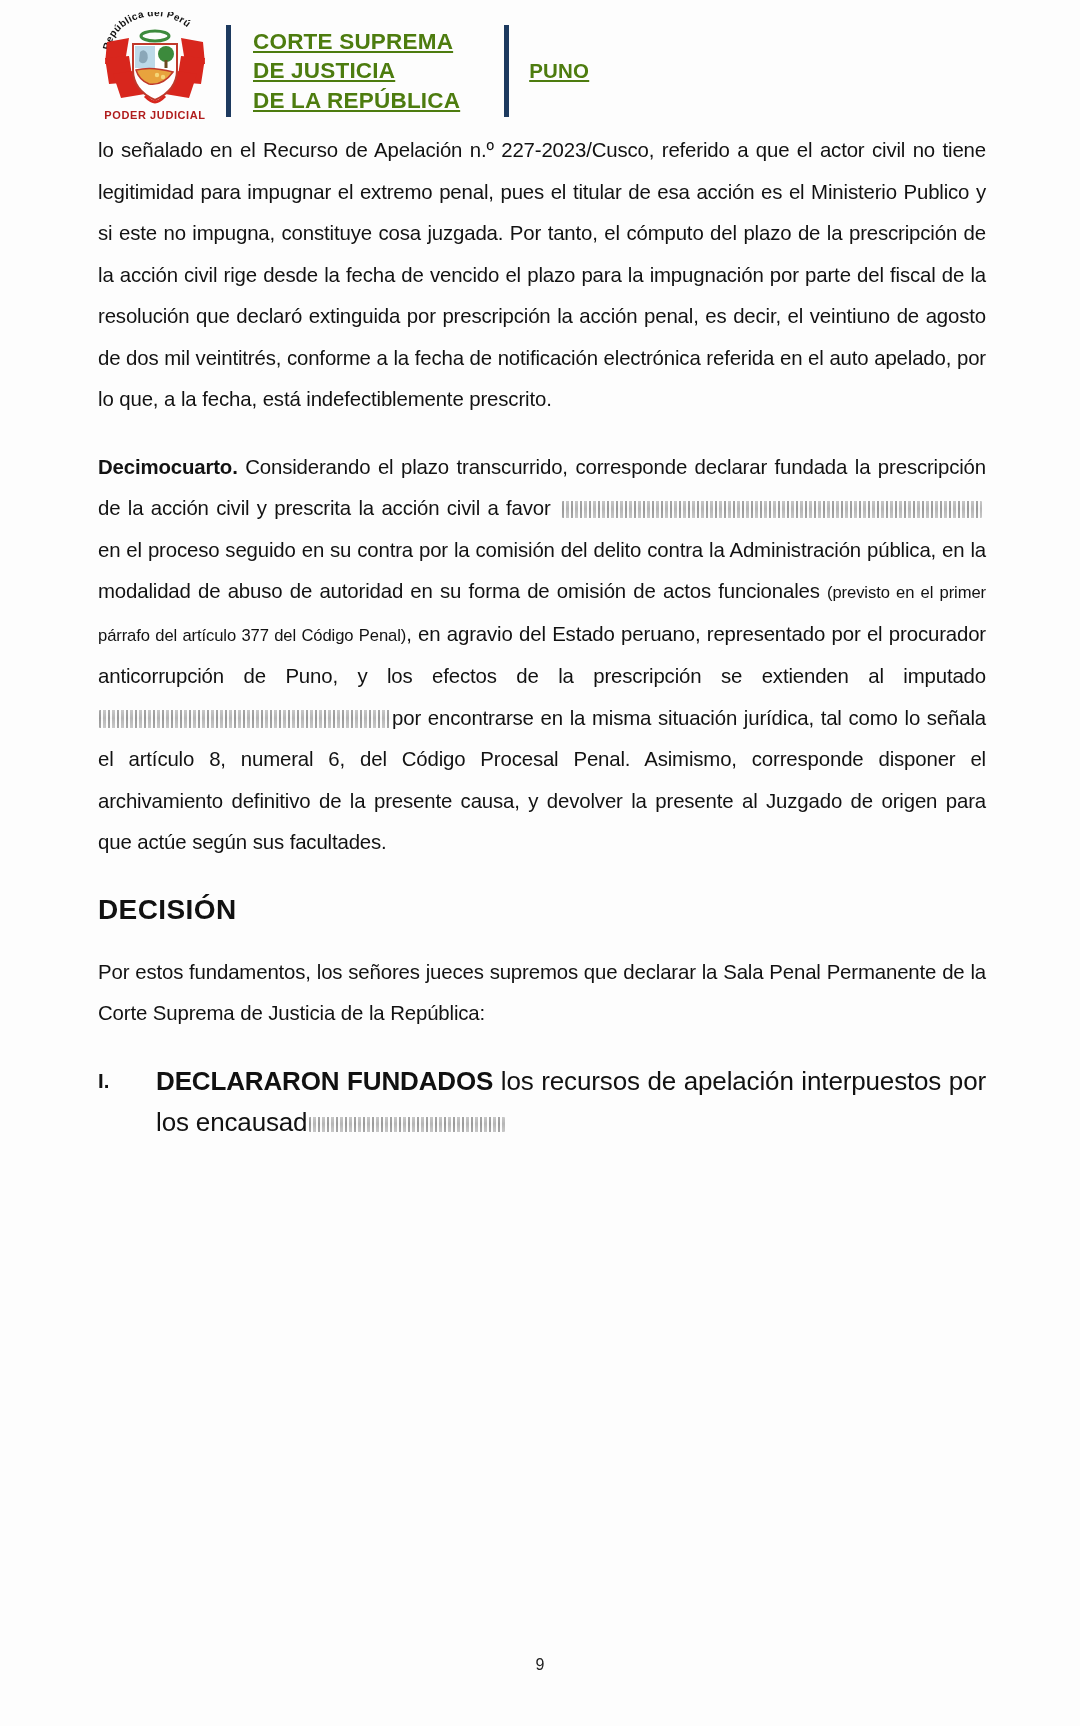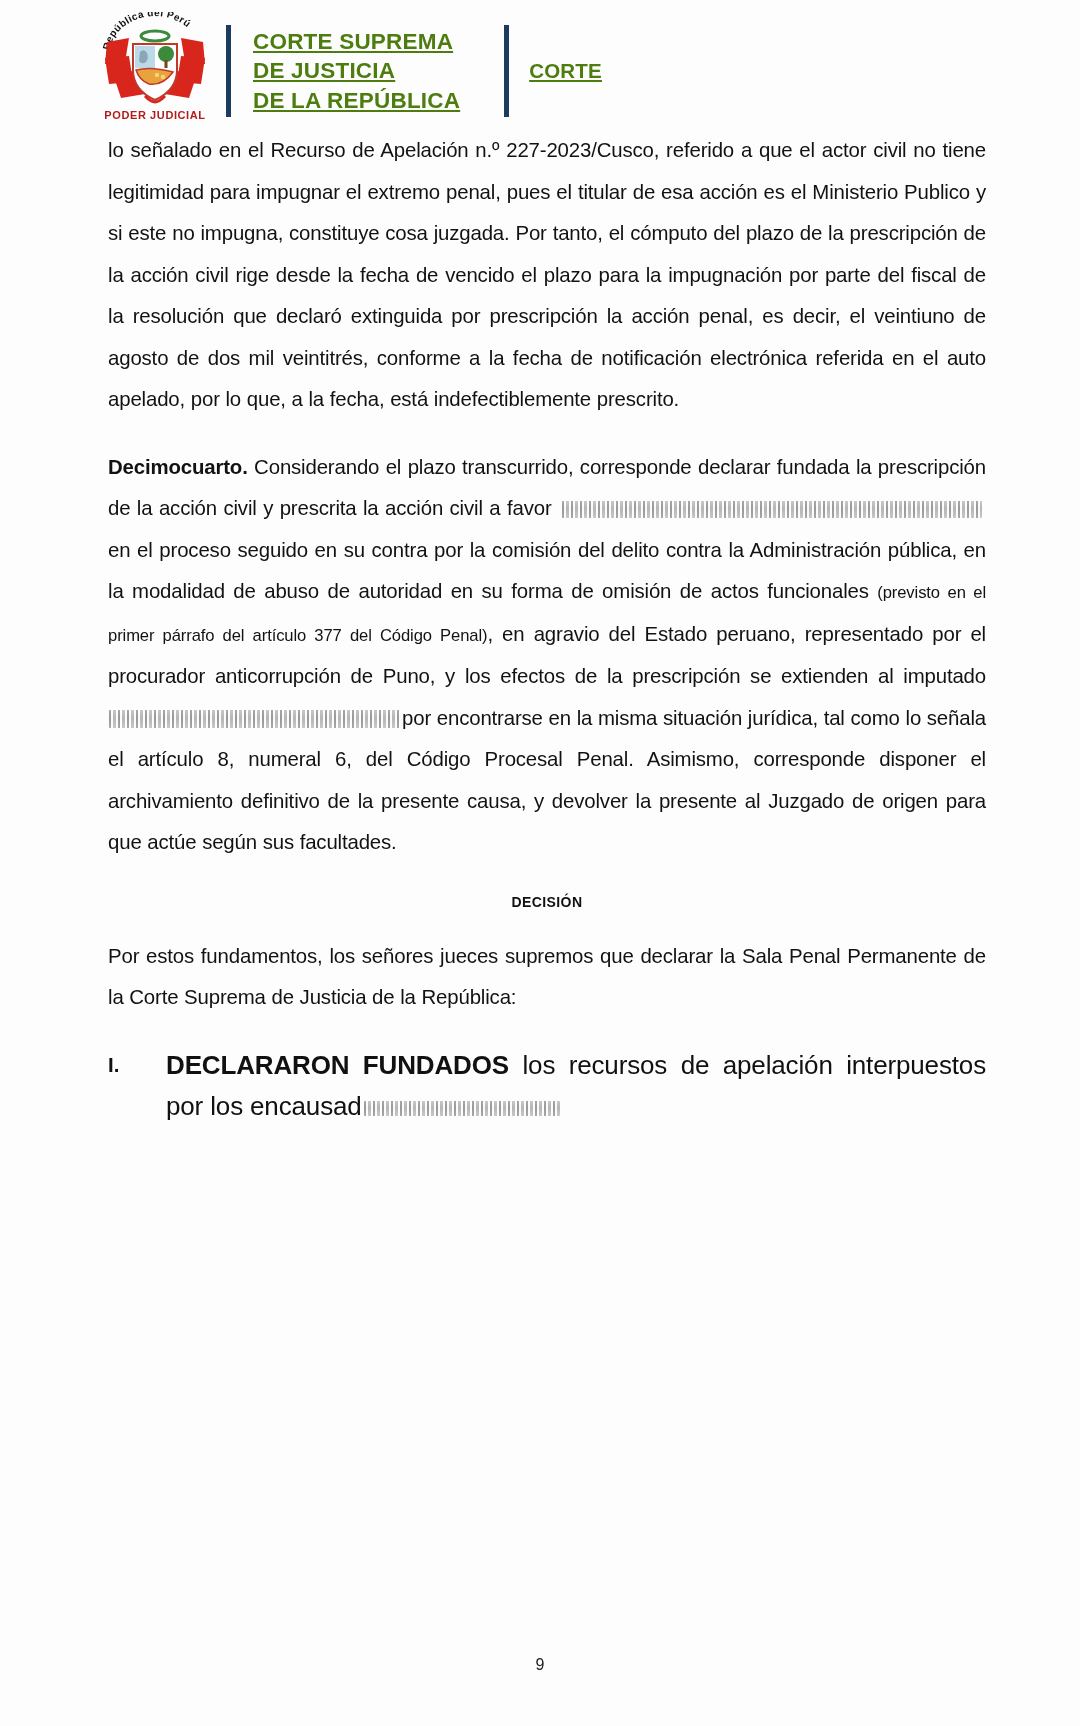--- a/index.html
+++ b/index.html
@@ -79,21 +79,20 @@
     text-decoration: underline;
   }
   .court-name { font-size: 22.5px; }
   .case-block { font-size: 20.5px; }
   .court-name div, .case-block div { white-space: nowrap; }
 
   
   .content {
     padding: 0 94px 0 98px;
     box-sizing: border-box;
-    margin-left: 10px;
   }
 
   p.body-par {
     font-family: "Liberation Sans", sans-serif;
     font-size: 20.4px;
     line-height: 41.5px;
     text-align: justify;
     text-justify: inter-word;
     margin: 0 0 26px 0;
     color: #121212;
@@ -123,24 +122,23 @@
       linear-gradient(180deg, rgba(255,255,255,0.2) 0%, rgba(150,150,150,0.35) 45%, rgba(255,255,255,0.55) 100%);
     filter: blur(0.6px);
     opacity: 0.82;
   }
   .redaction.r1 { width: 420px; height: 17px; margin: 0 4px; }
   .redaction.r2 { width: 292px; height: 18px; margin: 0 1px; }
   .redaction.r3 { width: 196px; height: 15px; margin: 0 2px; }
 
   
   .decision-title {
-    text-align: center;
-    font-family: "Liberation Sans", sans-serif;
-    font-weight: bold;
-    font-size: 14px;
+    font-family: "Liberation Sans", sans-serif;
+    font-weight: bold;
+    font-size: 28px;
     letter-spacing: 0.4px;
     margin: 30px 0 26px 0;
     color: #111111;
   }
 
   .numbered {
     display: flex;
     align-items: flex-start;
     margin-top: 24px;
   }
@@ -221,21 +219,21 @@
 
     <div class="court-name">
       <div>CORTE SUPREMA</div>
       <div>DE JUSTICIA</div>
       <div>DE LA REPÚBLICA</div>
     </div>
 
     <div class="vrule second"></div>
 
     <div class="case-block">
-      <div>CORTE</div>
+      <div>PUNO</div>
     </div>
   </div>
 
   <div class="content">
 
     <p class="body-par">lo señalado en el Recurso de Apelación n.º 227-2023/Cusco, referido a que el actor civil no tiene legitimidad para impugnar el extremo penal, pues el titular de esa acción es el Ministerio Publico y si este no impugna, constituye cosa juzgada. Por tanto, el cómputo del plazo de la prescripción de la acción civil rige desde la fecha de vencido el plazo para la impugnación por parte del fiscal de la resolución que declaró extinguida por prescripción la acción penal, es decir, el veintiuno de agosto de dos mil veintitrés, conforme a la fecha de notificación electrónica referida en el auto apelado, por lo que, a la fecha, está indefectiblemente prescrito.</p>
 
     <p class="body-par"><span class="lead">Decimocuarto.</span><span> Considerando el plazo transcurrido, corresponde declarar fundada la prescripción de la acción civil y prescrita la acción civil a favor </span><span class="redaction r1" title="redacted"></span><span> en el proceso seguido en su contra por la comisión del delito contra la Administración pública, en la modalidad de abuso de autoridad en su forma de omisión de actos funcionales </span><span class="small-cite">(previsto en el primer párrafo del artículo 377 del Código Penal)</span><span>, en agravio del Estado peruano, representado por el procurador anticorrupción de Puno, y los efectos de la prescripción se extienden al imputado</span><span class="redaction r2" title="redacted"></span><span>por encontrarse en la misma situación jurídica, tal como lo señala el artículo 8, numeral 6, del Código Procesal Penal. Asimismo, corresponde disponer el archivamiento definitivo de la presente causa, y devolver la presente al Juzgado de origen para que actúe según sus facultades.</span></p>
 
     <div class="decision-title">DECISIÓN</div>

